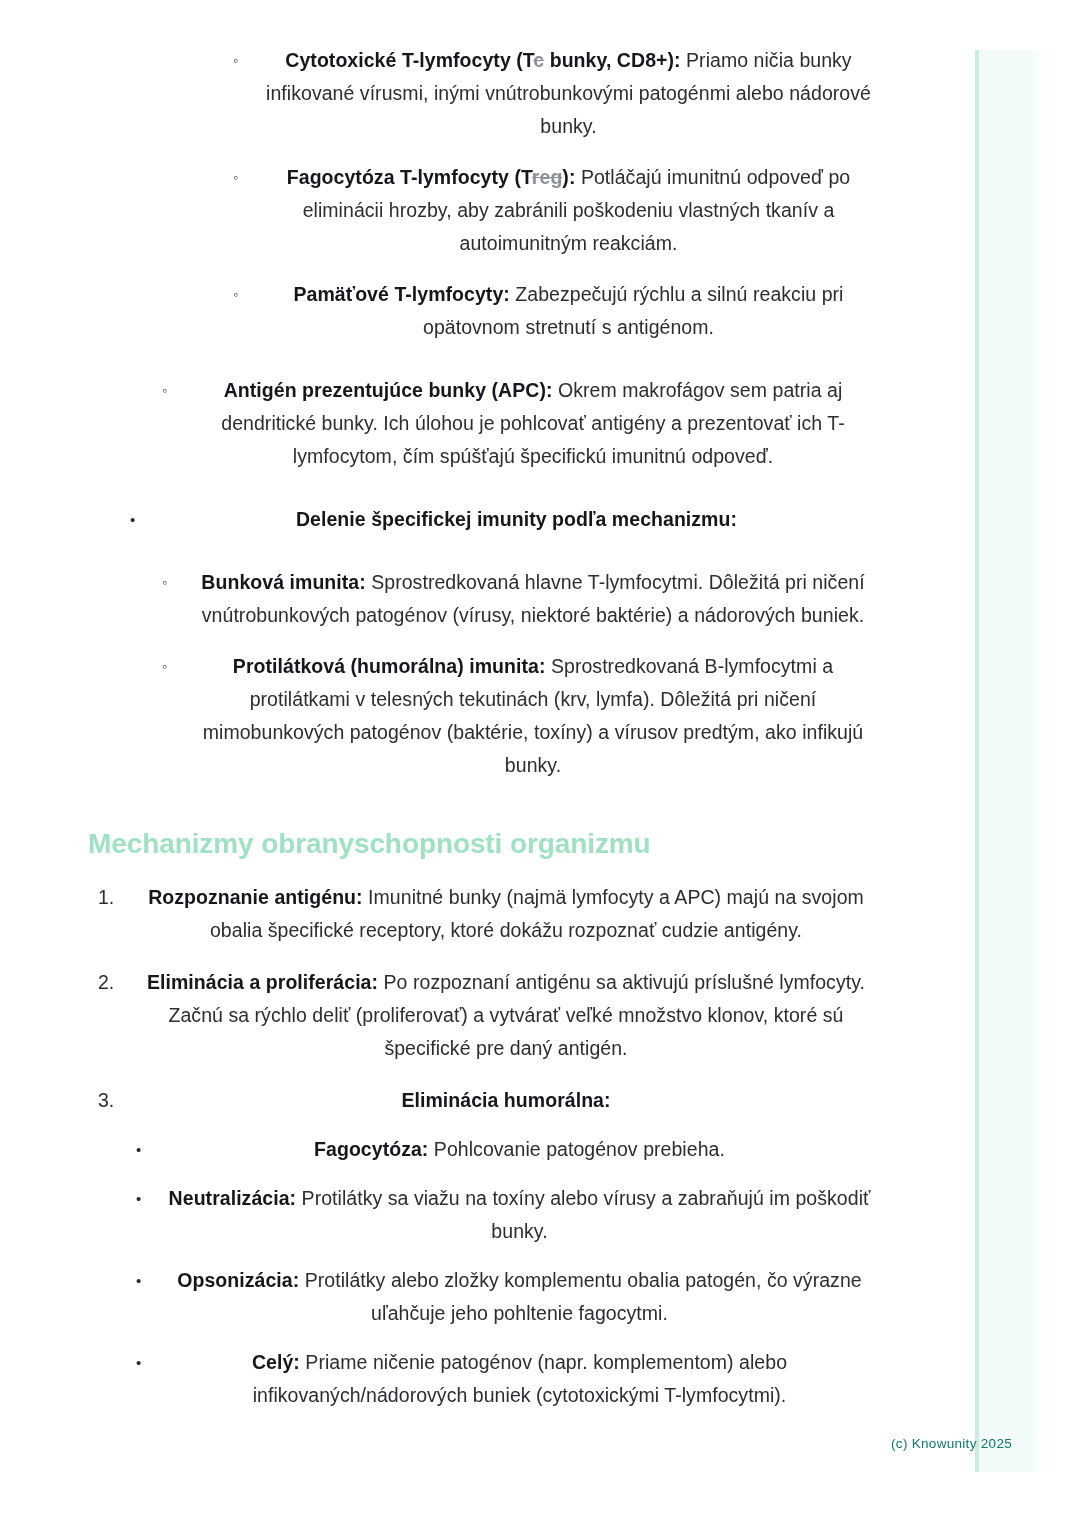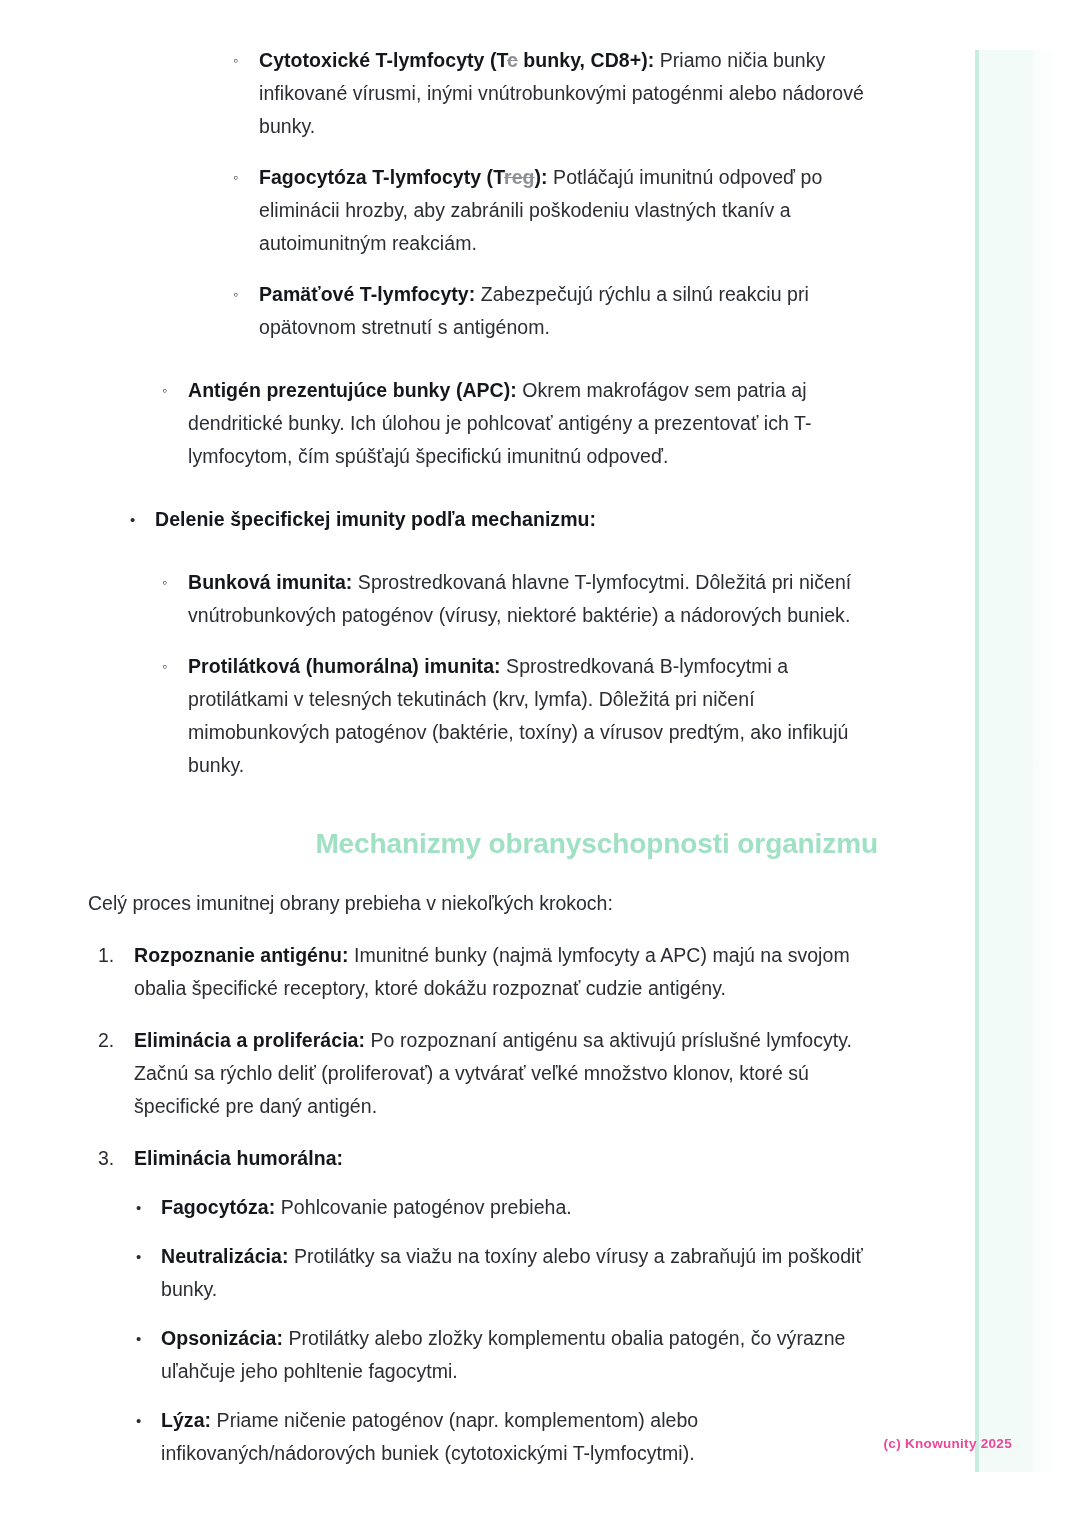--- a/index.html
+++ b/index.html
@@ -54,20 +54,21 @@
     top: 44px;
     width: 790px;
   }
 
   
   .txt {
     font-size: 19.5px;
     line-height: 33px;
     color: #2b2d33;
     letter-spacing: 0.05px;
+    text-align: center;
   }
   .txt b, .lead {
     font-weight: 700;
     color: #15171c;
   }
 
   
   .row {
     display: grid;
     grid-template-columns: auto 1fr;
@@ -113,43 +114,41 @@
   }
 
   
   .section-heading {
     font-size: 28px;
     line-height: 36px;
     font-weight: 700;
     color: #9fe1c2;
     margin-top: 44px;
     letter-spacing: -0.1px;
-    text-align: right;
   }
 
   .lead-para {
     margin-top: 25px;
     font-size: 19.5px;
     line-height: 33px;
     color: #2b2d33;
   }
 
   .group-gap { margin-top: 30px !important; }
 
   
   .watermark {
     position: absolute;
     right: 68px;
     top: 1436px;
     font-size: 13.5px;
-    color: #ec4899;
+    color: #0f766e;
     font-family: "Liberation Sans", "DejaVu Sans", sans-serif;
     letter-spacing: 0.3px;
     white-space: nowrap;
-    font-weight: bold;
   }
 </style>
 </head>
 <body>
 
 <div class="page">
 
   <div class="side-panel"></div>
   <div class="side-panel-fade"></div>
 
@@ -185,21 +184,20 @@
       <div class="txt"><b><span>Bunková imunita:</span></b><span> Sprostredkovaná hlavne T-lymfocytmi. Dôležitá pri ničení vnútrobunkových patogénov (vírusy, niektoré baktérie) a nádorových buniek.</span></div>
     </div>
 
     <div class="row lvl-circle">
       <span class="marker">◦</span>
       <div class="txt"><b><span>Protilátková (humorálna) imunita:</span></b><span> Sprostredkovaná B-lymfocytmi a protilátkami v telesných tekutinách (krv, lymfa). Dôležitá pri ničení mimobunkových patogénov (baktérie, toxíny) a vírusov predtým, ako infikujú bunky.</span></div>
     </div>
 
     <div class="section-heading">Mechanizmy obranyschopnosti organizmu</div>
 
-    <div class="lead-para">Celý proces imunitnej obrany prebieha v niekoľkých krokoch:</div>
 
     <div class="num-row">
       <span class="marker">1.</span>
       <div class="txt"><b><span>Rozpoznanie antigénu:</span></b><span> Imunitné bunky (najmä lymfocyty a APC) majú na svojom obalia špecifické receptory, ktoré dokážu rozpoznať cudzie antigény.</span></div>
     </div>
 
     <div class="num-row">
       <span class="marker">2.</span>
       <div class="txt"><b><span>Eliminácia a proliferácia:</span></b><span> Po rozpoznaní antigénu sa aktivujú príslušné lymfocyty. Začnú sa rýchlo deliť (proliferovať) a vytvárať veľké množstvo klonov, ktoré sú špecifické pre daný antigén.</span></div>
     </div>
@@ -219,20 +217,20 @@
       <div class="txt"><b><span>Neutralizácia:</span></b><span> Protilátky sa viažu na toxíny alebo vírusy a zabraňujú im poškodiť bunky.</span></div>
     </div>
 
     <div class="row lvl-sub-disc">
       <span class="marker">•</span>
       <div class="txt"><b><span>Opsonizácia:</span></b><span> Protilátky alebo zložky komplementu obalia patogén, čo výrazne uľahčuje jeho pohltenie fagocytmi.</span></div>
     </div>
 
     <div class="row lvl-sub-disc">
       <span class="marker">•</span>
-      <div class="txt"><b><span>Lýza:</span></b><span> Priame ničenie patogénov (napr. komplementom) alebo infikovaných/nádorových buniek (cytotoxickými T-lymfocytmi).</span></div>
+      <div class="txt"><b><span>Celý:</span></b><span> Priame ničenie patogénov (napr. komplementom) alebo infikovaných/nádorových buniek (cytotoxickými T-lymfocytmi).</span></div>
     </div>
 
   </div>
 
   <div class="watermark">(c) Knowunity 2025</div>
 
 </div>
 
 </body></html>

